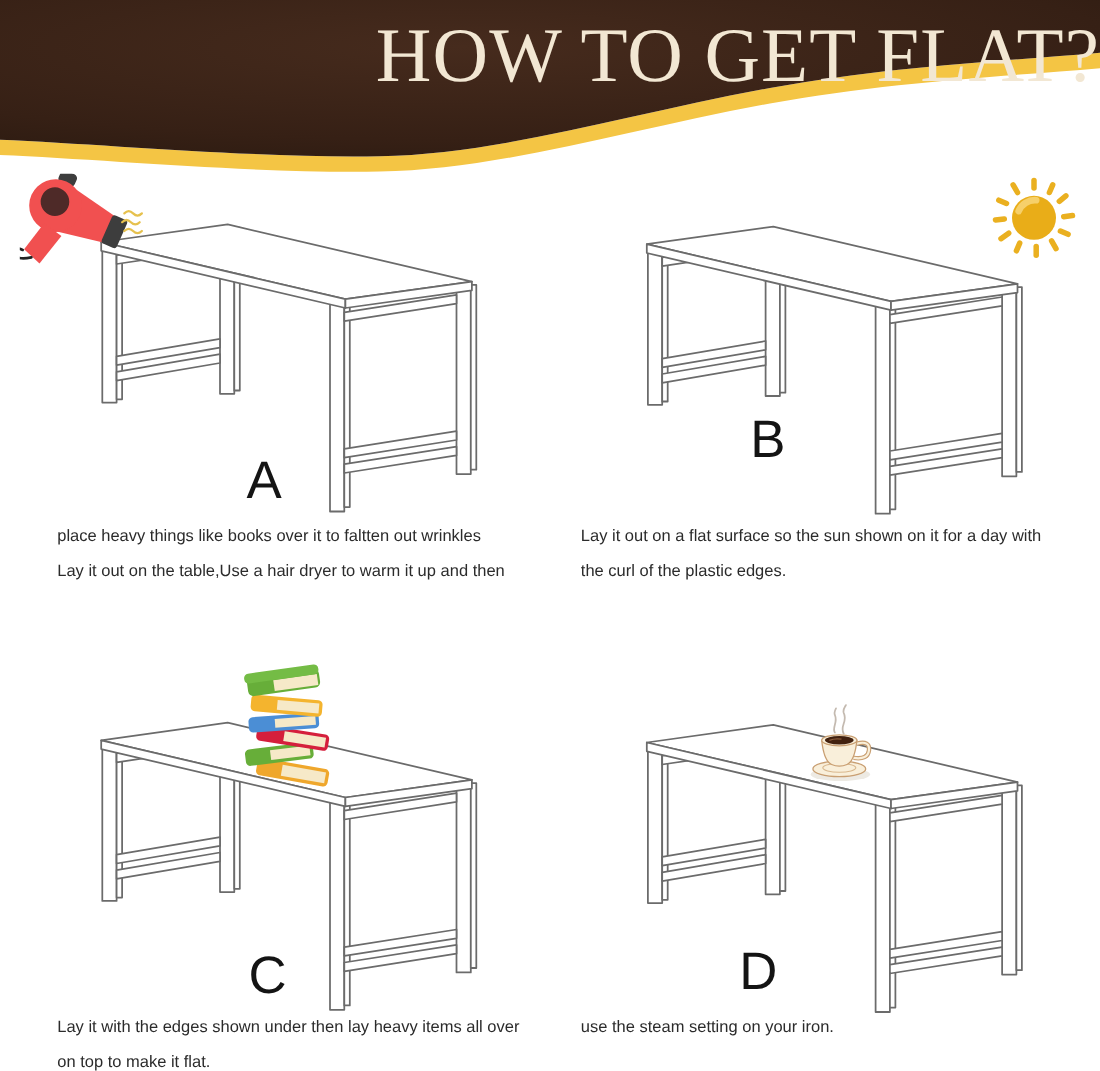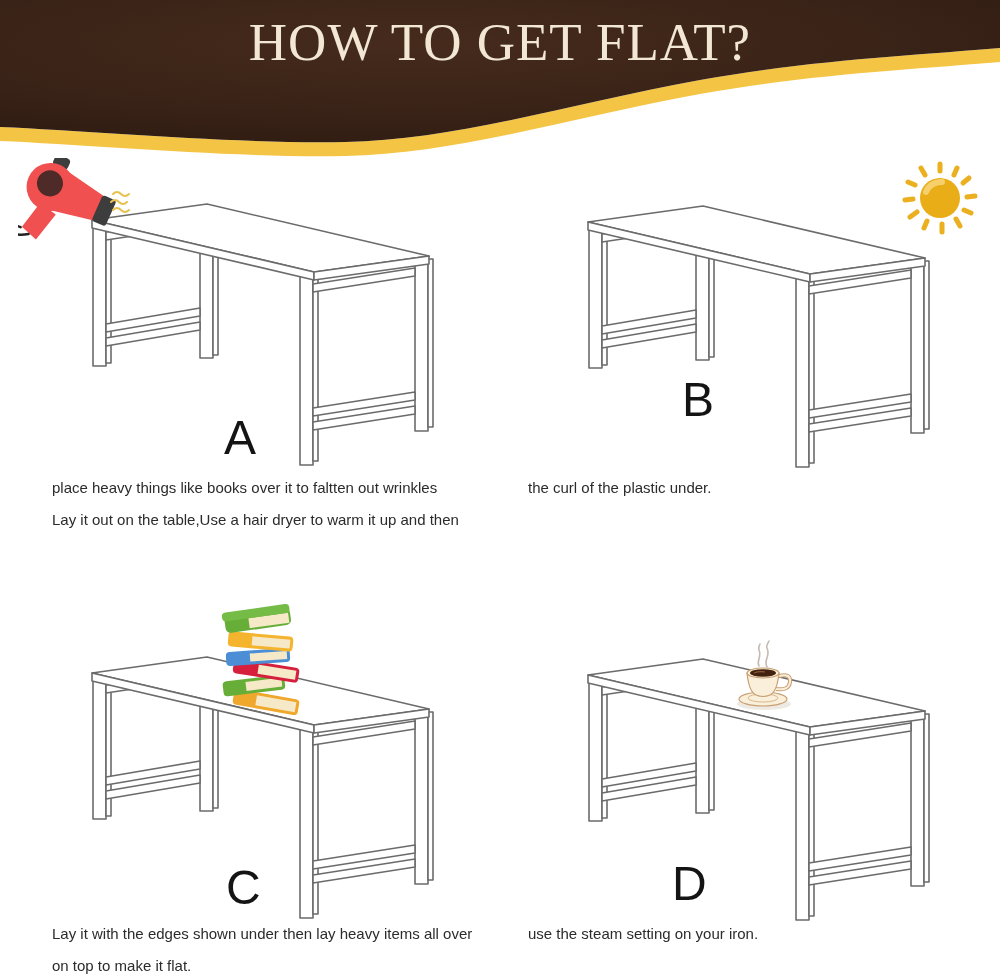--- a/index.html
+++ b/index.html
@@ -1,21 +1,21 @@
 <!DOCTYPE html>
 <html><head>
 <meta charset="utf-8">
 <style>
   html,body{margin:0;padding:0;background:#ffffff;}
   .canvas{position:relative;width:1000px;height:974px;background:#ffffff;overflow:hidden;
           font-family:"Liberation Sans",sans-serif;}
   
   .header-svg{position:absolute;left:0;top:0;width:1000px;height:165px;display:block;}
-  .page-title{position:absolute;left:0;top:12px;width:1000px;text-align:center;
-              font-family:"Liberation Serif",serif;font-size:53px;letter-spacing:1px;
+  .page-title{position:absolute;left:0;top:12px;width:1000px;text-align:right;
+              font-family:"Liberation Serif",serif;font-size:70px;letter-spacing:1px;
               color:#f2e7d3;font-weight:400;}
   
   .table-svg{position:absolute;width:354px;height:272px;}
   .method-label{position:absolute;font-size:48px;color:#141414;font-weight:400;
                 font-family:"Liberation Sans",sans-serif;}
   .caption{position:absolute;color:#2b2b2b;font-size:15px;line-height:32px;white-space:nowrap;}
   .icon{position:absolute;display:block;}
 </style>
 </head>
 <body>
@@ -110,21 +110,22 @@
         <line x1="7" y1="44" x2="15" y2="43"></line>
         <line x1="10" y1="26" x2="17" y2="29"></line>
         <line x1="23" y1="12" x2="27" y2="19"></line>
       </g>
       <circle cx="42" cy="42" r="20" fill="#e9ad18"></circle>
       <path d="M28,36 A16,16 0 0 1 44,26" fill="none" stroke="#f6d06a" stroke-width="6" stroke-linecap="round"></path>
     </svg>
 
     <div class="method-label" style="left:682px;top:372px">B</div>
     <div class="caption" style="left:528px;top:472px">
-      <div>the curl of the plastic under.</div>
+      <div>Lay it out on a flat surface so the sun shown on it for a day with</div>
+      <div>the curl of the plastic edges.</div>
     </div>
   </div>
 
   <div>
     <svg class="table-svg" style="left:82px;top:651px" viewBox="0 0 354 272">
         <use href="#table-sym"></use>
       </svg>
 
     <svg class="icon" style="left:216px;top:596px;width:92px;height:122px" viewBox="0 0 92 122" stroke-linejoin="round">
 

